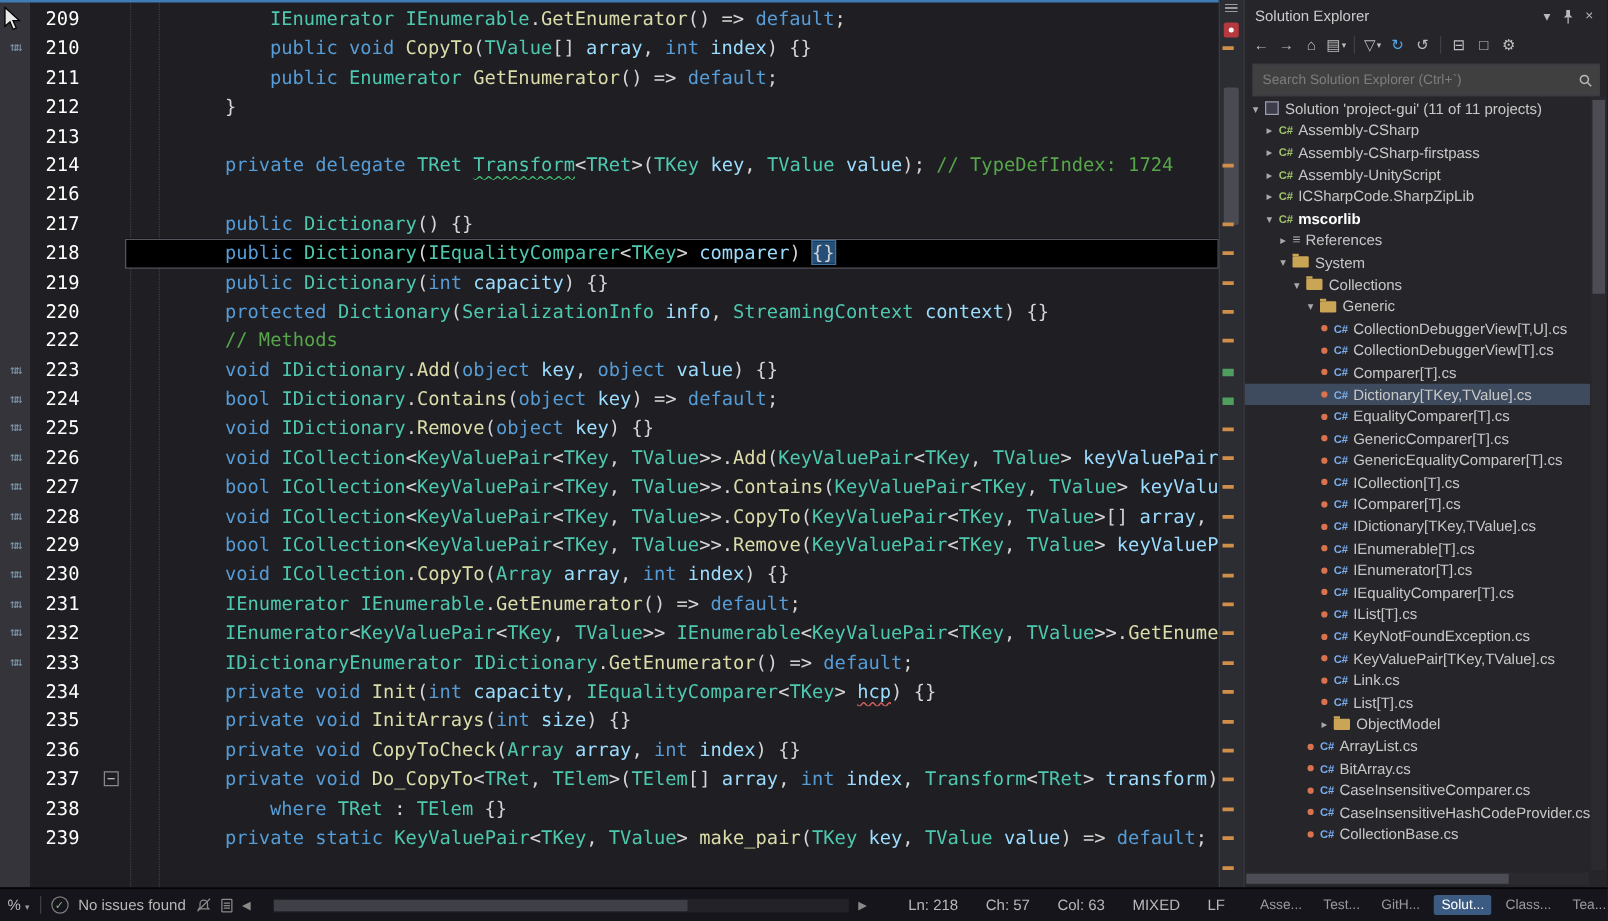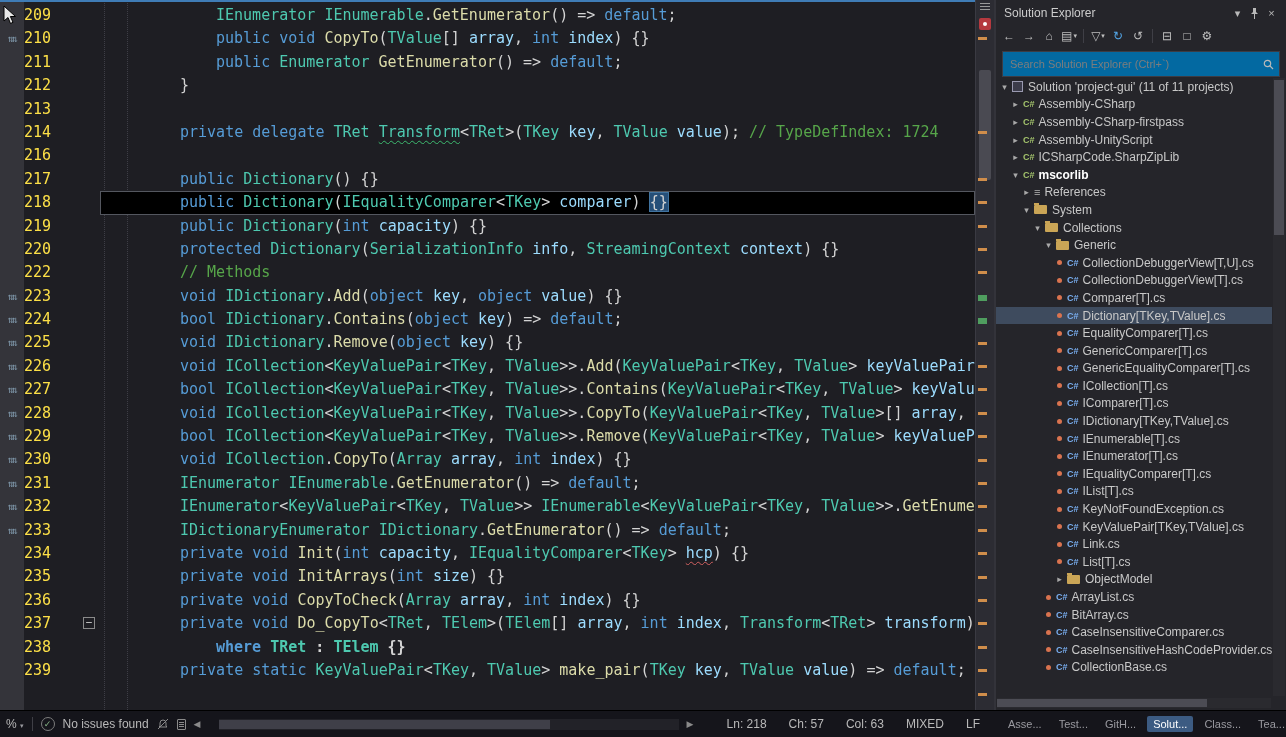--- a/index.html
+++ b/index.html
@@ -17,21 +17,21 @@
   #topline { position:absolute; left:0; top:0; width:994px; height:2px; background:#3f7cb6; }
   #glyph-margin-bg { position:absolute; left:0; top:0; width:24px; height:100%; background:#34343a; }
   .iguide { position:absolute; top:0; bottom:0; width:0; border-left:1px dotted #3e3e46; }
   #editor-lines {
     position:absolute; left:0; top:4px; right:19px;
     font-family:"DejaVu Sans Mono", monospace; font-size:15px;
   }
   .erow { display:flex; height:23.4px; line-height:23.4px; white-space:pre; }
   .gcell { width:24px; flex:none; text-align:center; font-size:10px; letter-spacing:-2px;
            color:#7e96a8; overflow:hidden; }
-  .lnum { width:54px; flex:none; text-align:left; color:#fde047; padding-right:2px; }
+  .lnum { width:54px; flex:none; text-align:center; color:#ffffff; padding-right:2px; }
   .fcell { width:22px; flex:none; text-align:center; }
   .foldbox { display:inline-block; width:12px; height:12px; border:1px solid #8a8a8a;
              line-height:10px; font-size:11px; color:#c8c8c8; background:#1e1e23;
              vertical-align:middle; margin-top:-2px; }
   .ecode { flex:1; color:#d4d4d4; overflow:hidden; }
   .erow.cur .ecode { background:#000000; box-shadow:inset 0 0 0 1px #54575f; }
 
   .tk-kw { color:#569cd6; }
   .tk-ty { color:#4ec9b0; }
   .tk-me { color:#dcdcaa; }
@@ -70,21 +70,21 @@
     font-size:12px; color:#cccccc; }
   .se-title .sp { flex:1; }
   .ticonbtn { width:17px; height:16px; display:flex; align-items:center; justify-content:center;
     color:#b9b9b9; font-size:11px; }
   .se-toolbar { height:24px; display:flex; align-items:center; padding:0 4px; gap:2px; }
   .tbico { min-width:18px; height:18px; display:flex; align-items:center; justify-content:center;
     color:#bfbfbf; font-size:12px; }
   .tbico.accent { color:#53a7e8; }
   .tbcaret { font-size:7px; color:#bfbfbf; margin-left:1px; }
   .tbsep { width:1px; height:14px; background:#3f3f46; margin:0 3px; }
-  .se-search { margin:3px 6px 2px 6px; height:20px; background:#0369a1; border:1px solid #3c3c44;
+  .se-search { margin:3px 6px 2px 6px; height:20px; background:#404040; border:1px solid #3c3c44;
     display:flex; align-items:center; padding:12px 5px;justify-content:center; }
   .se-search input { flex:1; background:transparent; border:0; outline:none; color:#bbbbbb;
     font-size:11px; font-family:"Liberation Sans",sans-serif; }
   .se-search input::placeholder { color:#7d7d7d; }
 
   #se-tree { position:absolute; left:0; top:78px; bottom:13px; right:14px; overflow:hidden;
     font-size:12px; }
   .trow { height:17.6px; display:flex; align-items:center; white-space:nowrap; overflow:hidden; }
   .trow.selected { background:#3e4b5e; }
   .chev { width:13px; flex:none; font-size:9px; color:#a9a9a9; text-align:center;
@@ -160,21 +160,21 @@
       <div class="erow"><span class="gcell">⇅⇅</span><span class="lnum">228</span><span class="fcell"></span><span class="ecode" style="padding-left: 80px;"><span class="tk-kw">void</span><span class="tk-pl"> </span><span class="tk-ty">ICollection</span><span class="tk-pl">&lt;</span><span class="tk-ty">KeyValuePair</span><span class="tk-pl">&lt;</span><span class="tk-ty">TKey</span><span class="tk-pl">, </span><span class="tk-ty">TValue</span><span class="tk-pl">&gt;&gt;.</span><span class="tk-me">CopyTo</span><span class="tk-pl">(</span><span class="tk-ty">KeyValuePair</span><span class="tk-pl">&lt;</span><span class="tk-ty">TKey</span><span class="tk-pl">, </span><span class="tk-ty">TValue</span><span class="tk-pl">&gt;[] </span><span class="tk-pa">array</span><span class="tk-pl">, </span><span class="tk-kw">int</span></span></div>
       <div class="erow"><span class="gcell">⇅⇅</span><span class="lnum">229</span><span class="fcell"></span><span class="ecode" style="padding-left: 80px;"><span class="tk-kw">bool</span><span class="tk-pl"> </span><span class="tk-ty">ICollection</span><span class="tk-pl">&lt;</span><span class="tk-ty">KeyValuePair</span><span class="tk-pl">&lt;</span><span class="tk-ty">TKey</span><span class="tk-pl">, </span><span class="tk-ty">TValue</span><span class="tk-pl">&gt;&gt;.</span><span class="tk-me">Remove</span><span class="tk-pl">(</span><span class="tk-ty">KeyValuePair</span><span class="tk-pl">&lt;</span><span class="tk-ty">TKey</span><span class="tk-pl">, </span><span class="tk-ty">TValue</span><span class="tk-pl">&gt; </span><span class="tk-pa">keyValuePair</span></span></div>
       <div class="erow"><span class="gcell">⇅⇅</span><span class="lnum">230</span><span class="fcell"></span><span class="ecode" style="padding-left: 80px;"><span class="tk-kw">void</span><span class="tk-pl"> </span><span class="tk-ty">ICollection</span><span class="tk-pl">.</span><span class="tk-me">CopyTo</span><span class="tk-pl">(</span><span class="tk-ty">Array</span><span class="tk-pl"> </span><span class="tk-pa">array</span><span class="tk-pl">, </span><span class="tk-kw">int</span><span class="tk-pl"> </span><span class="tk-pa">index</span><span class="tk-pl">) {}</span></span></div>
       <div class="erow"><span class="gcell">⇅⇅</span><span class="lnum">231</span><span class="fcell"></span><span class="ecode" style="padding-left: 80px;"><span class="tk-ty">IEnumerator</span><span class="tk-pl"> </span><span class="tk-ty">IEnumerable</span><span class="tk-pl">.</span><span class="tk-me">GetEnumerator</span><span class="tk-pl">() </span><span class="tk-pl">=&gt; </span><span class="tk-kw">default</span><span class="tk-pl">;</span></span></div>
       <div class="erow"><span class="gcell">⇅⇅</span><span class="lnum">232</span><span class="fcell"></span><span class="ecode" style="padding-left: 80px;"><span class="tk-ty">IEnumerator</span><span class="tk-pl">&lt;</span><span class="tk-ty">KeyValuePair</span><span class="tk-pl">&lt;</span><span class="tk-ty">TKey</span><span class="tk-pl">, </span><span class="tk-ty">TValue</span><span class="tk-pl">&gt;&gt; </span><span class="tk-ty">IEnumerable</span><span class="tk-pl">&lt;</span><span class="tk-ty">KeyValuePair</span><span class="tk-pl">&lt;</span><span class="tk-ty">TKey</span><span class="tk-pl">, </span><span class="tk-ty">TValue</span><span class="tk-pl">&gt;&gt;.</span><span class="tk-me">GetEnumerator</span></span></div>
       <div class="erow"><span class="gcell">⇅⇅</span><span class="lnum">233</span><span class="fcell"></span><span class="ecode" style="padding-left: 80px;"><span class="tk-ty">IDictionaryEnumerator</span><span class="tk-pl"> </span><span class="tk-ty">IDictionary</span><span class="tk-pl">.</span><span class="tk-me">GetEnumerator</span><span class="tk-pl">() </span><span class="tk-pl">=&gt; </span><span class="tk-kw">default</span><span class="tk-pl">;</span></span></div>
       <div class="erow"><span class="gcell"></span><span class="lnum">234</span><span class="fcell"></span><span class="ecode" style="padding-left: 80px;"><span class="tk-kw">private</span><span class="tk-pl"> </span><span class="tk-kw">void</span><span class="tk-pl"> </span><span class="tk-me">Init</span><span class="tk-pl">(</span><span class="tk-kw">int</span><span class="tk-pl"> </span><span class="tk-pa">capacity</span><span class="tk-pl">, </span><span class="tk-ty">IEqualityComparer</span><span class="tk-pl">&lt;</span><span class="tk-ty">TKey</span><span class="tk-pl">&gt; </span><span class="tk-pa tk-sq-r">hcp</span><span class="tk-pl">) {}</span></span></div>
       <div class="erow"><span class="gcell"></span><span class="lnum">235</span><span class="fcell"></span><span class="ecode" style="padding-left: 80px;"><span class="tk-kw">private</span><span class="tk-pl"> </span><span class="tk-kw">void</span><span class="tk-pl"> </span><span class="tk-me">InitArrays</span><span class="tk-pl">(</span><span class="tk-kw">int</span><span class="tk-pl"> </span><span class="tk-pa">size</span><span class="tk-pl">) {}</span></span></div>
       <div class="erow"><span class="gcell"></span><span class="lnum">236</span><span class="fcell"></span><span class="ecode" style="padding-left: 80px;"><span class="tk-kw">private</span><span class="tk-pl"> </span><span class="tk-kw">void</span><span class="tk-pl"> </span><span class="tk-me">CopyToCheck</span><span class="tk-pl">(</span><span class="tk-ty">Array</span><span class="tk-pl"> </span><span class="tk-pa">array</span><span class="tk-pl">, </span><span class="tk-kw">int</span><span class="tk-pl"> </span><span class="tk-pa">index</span><span class="tk-pl">) {}</span></span></div>
       <div class="erow"><span class="gcell"></span><span class="lnum">237</span><span class="fcell"><span class="foldbox">−</span></span><span class="ecode" style="padding-left: 80px;"><span class="tk-kw">private</span><span class="tk-pl"> </span><span class="tk-kw">void</span><span class="tk-pl"> </span><span class="tk-me">Do_CopyTo</span><span class="tk-pl">&lt;</span><span class="tk-ty">TRet</span><span class="tk-pl">, </span><span class="tk-ty">TElem</span><span class="tk-pl">&gt;(</span><span class="tk-ty">TElem</span><span class="tk-pl">[] </span><span class="tk-pa">array</span><span class="tk-pl">, </span><span class="tk-kw">int</span><span class="tk-pl"> </span><span class="tk-pa">index</span><span class="tk-pl">, </span><span class="tk-ty">Transform</span><span class="tk-pl">&lt;</span><span class="tk-ty">TRet</span><span class="tk-pl">&gt; </span><span class="tk-pa">transform</span><span class="tk-pl">)</span></span></div>
-      <div class="erow"><span class="gcell"></span><span class="lnum">238</span><span class="fcell"></span><span class="ecode" style="padding-left: 116px; font-weight: bold;"><span class="tk-kw">where</span><span class="tk-pl"> </span><span class="tk-ty">TRet</span><span class="tk-pl"> : </span><span class="tk-ty">TElem</span><span class="tk-pl"> {}</span></span></div>
+      <div class="erow"><span class="gcell"></span><span class="lnum">238</span><span class="fcell"></span><span class="ecode" style="padding-left: 116px;"><span class="tk-kw">where</span><span class="tk-pl"> </span><span class="tk-ty">TRet</span><span class="tk-pl"> : </span><span class="tk-ty">TElem</span><span class="tk-pl"> {}</span></span></div>
       <div class="erow"><span class="gcell"></span><span class="lnum">239</span><span class="fcell"></span><span class="ecode" style="padding-left: 80px;"><span class="tk-kw">private</span><span class="tk-pl"> </span><span class="tk-kw">static</span><span class="tk-pl"> </span><span class="tk-ty">KeyValuePair</span><span class="tk-pl">&lt;</span><span class="tk-ty">TKey</span><span class="tk-pl">, </span><span class="tk-ty">TValue</span><span class="tk-pl">&gt; </span><span class="tk-me">make_pair</span><span class="tk-pl">(</span><span class="tk-ty">TKey</span><span class="tk-pl"> </span><span class="tk-pa">key</span><span class="tk-pl">, </span><span class="tk-ty">TValue</span><span class="tk-pl"> </span><span class="tk-pa">value</span><span class="tk-pl">) </span><span class="tk-pl">=&gt; </span><span class="tk-kw">default</span><span class="tk-pl">;</span></span></div>
     </div>
   <div id="topline"></div>
   <div id="editor-scrollbar">
     <div id="split-grip"></div>
     <div id="error-badge"></div>
     <div class="vthumb"></div>
   <div class="mark-o" style="top: 37.4px;"></div>
       <div class="mark-o" style="top: 131px;"></div>
       <div class="mark-o" style="top: 177.8px;"></div>

